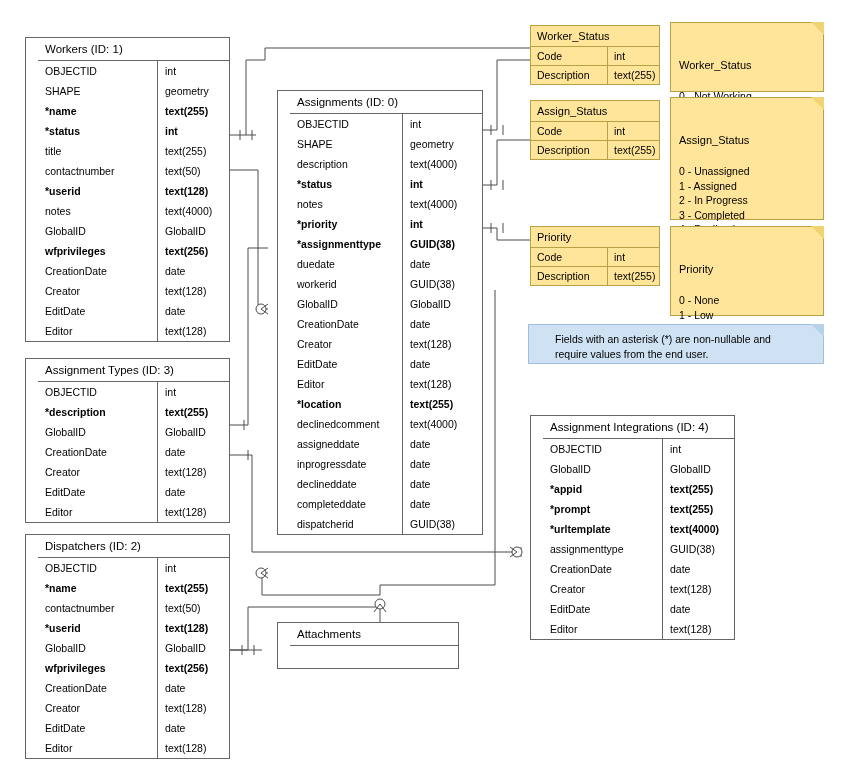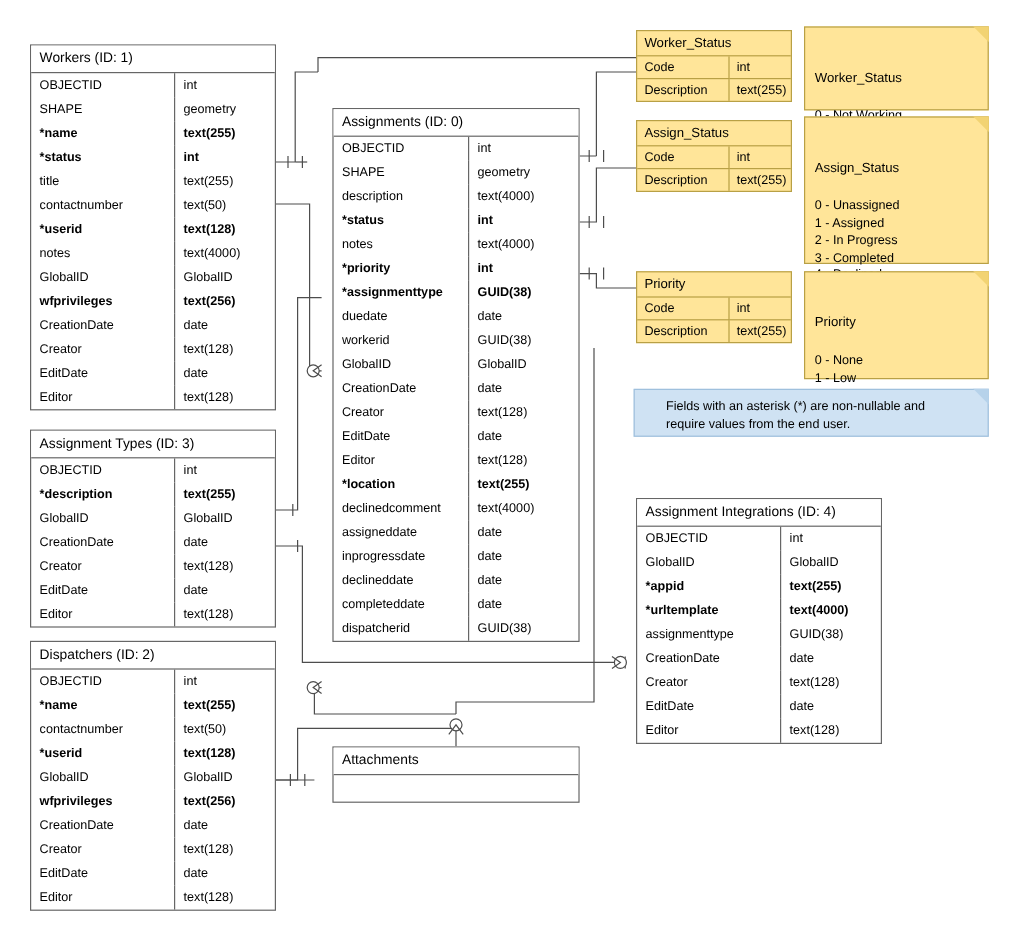--- a/index.html
+++ b/index.html
@@ -29,20 +29,21 @@
     height: 783px;
     pointer-events: none;
   }
 
   
   .entity {
     position: absolute;
     background: #ffffff;
     border: 1px solid #666666;
     box-sizing: border-box;
+    padding-left: 12px;
   }
   .entity .title {
     padding: 5px 7px 5px 7px;
     font-size: 11.5px;
     border-bottom: 1px solid #666666;
     background: #ffffff;
     white-space: nowrap;
   }
   .entity table {
     border-collapse: collapse;
@@ -441,39 +442,43 @@
             <td>date</td>
           </tr>
       <tr>
             <td class="c1">dispatcherid</td>
             <td>GUID(38)</td>
           </tr>
     </tbody>
       </table>
   </div>
 
-  <div class="entity empty-body" style="left:277px; top:622px; width:206px;">
+  <div class="entity empty-body" style="left:277px; top:622px; width:182px;">
     <div class="title">Attachments</div>
     <div class="empty-row"></div>
   </div>
 
   <div class="entity" style="left:530px; top:415px; width:205px;">
     <div class="title">Assignment Integrations (ID: 4)</div>
     <table>
         <tbody>
       <tr>
             <td class="c1" style="width:105px">OBJECTID</td>
             <td>int</td>
           </tr>
       <tr>
             <td class="c1">GlobalID</td>
             <td>GlobalID</td>
           </tr>
       <tr class="bold">
             <td class="c1">*appid</td>
+            <td>text(255)</td>
+          </tr>
+      <tr class="bold">
+            <td class="c1">*prompt</td>
             <td>text(255)</td>
           </tr>
       <tr class="bold">
             <td class="c1">*urltemplate</td>
             <td>text(4000)</td>
           </tr>
       <tr>
             <td class="c1">assignmenttype</td>
             <td>GUID(38)</td>
           </tr>

